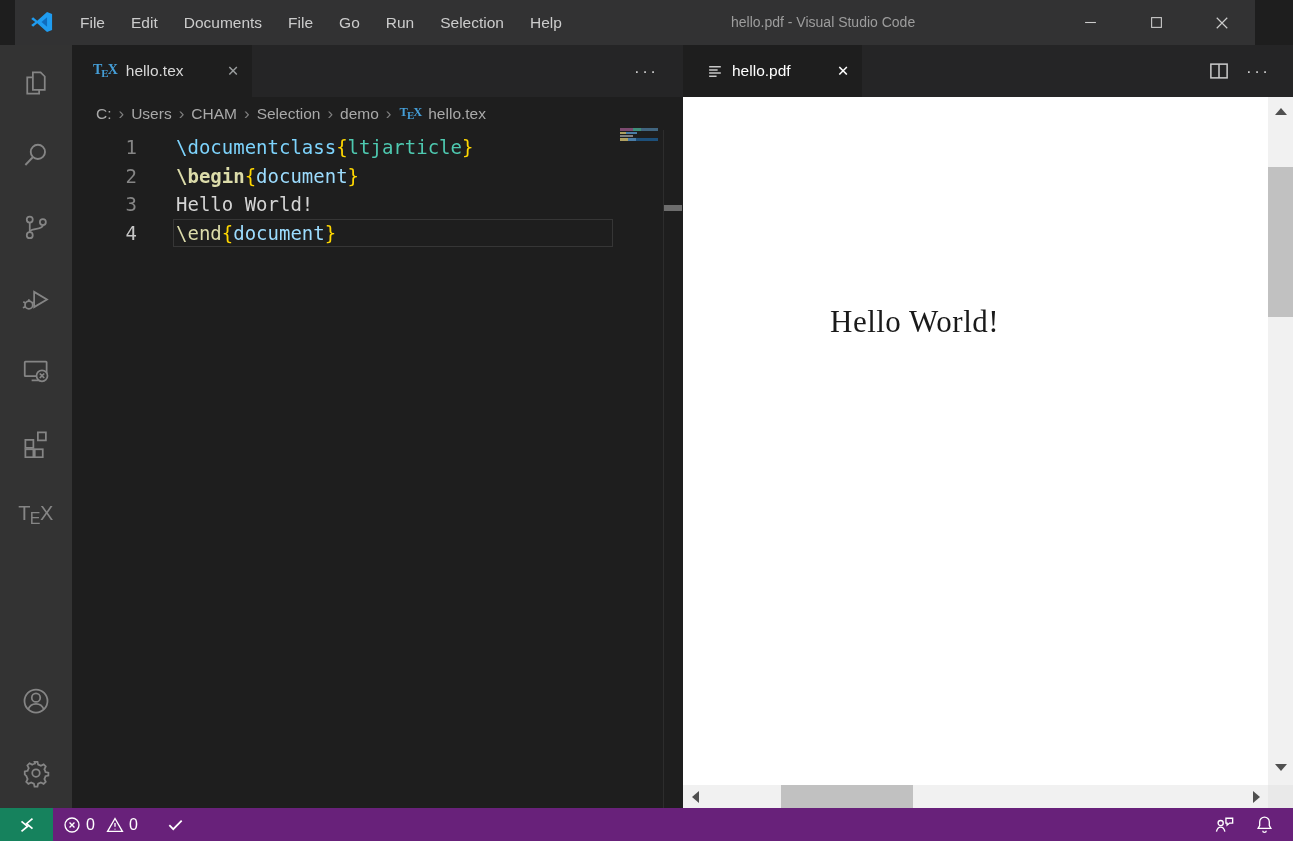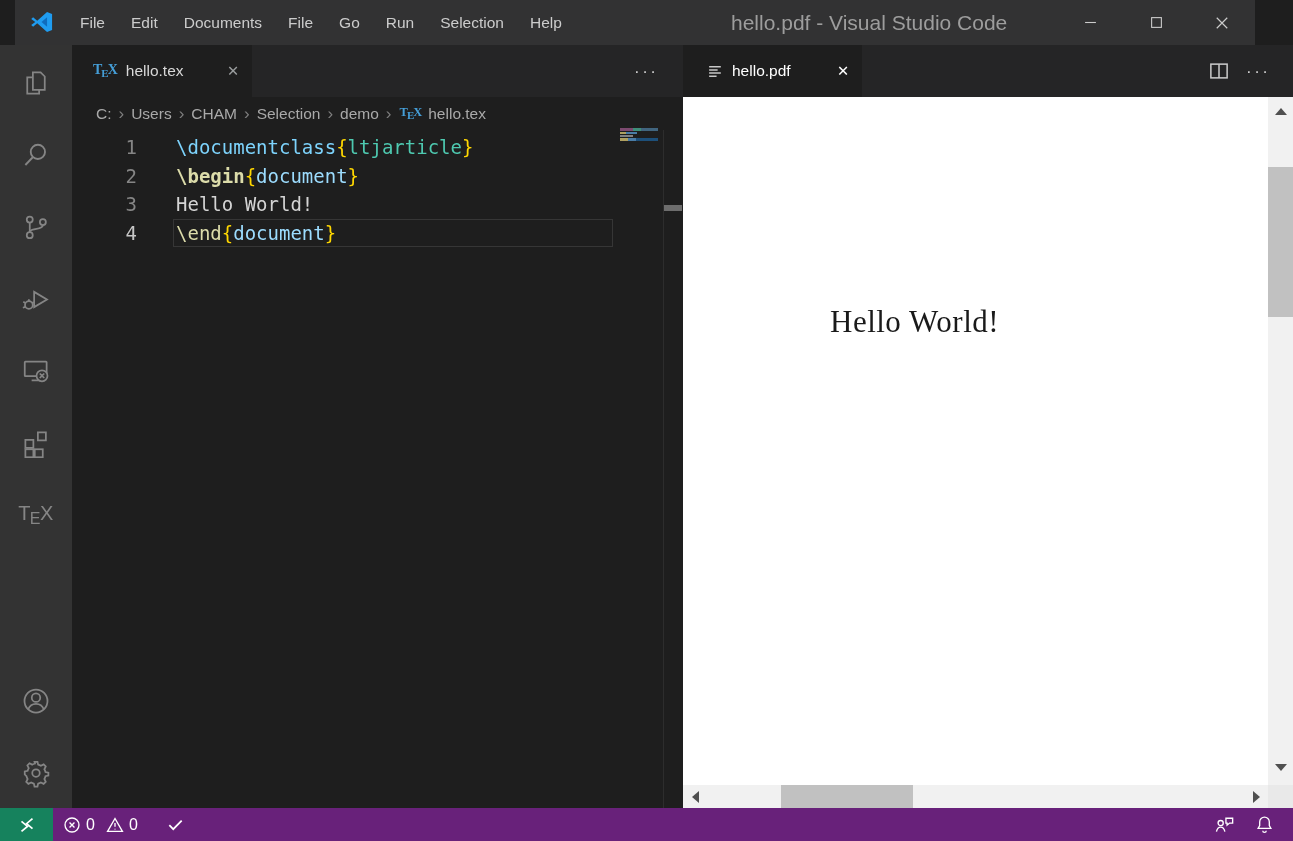--- a/index.html
+++ b/index.html
@@ -8,21 +8,21 @@
     position:relative; width:1293px; height:841px; overflow:hidden;
     background:var(--c-editor_bg,#1e1e1e);
     font-family:"Liberation Sans",sans-serif;
     -webkit-font-smoothing:antialiased;
   }
   
   .titlebar{position:absolute;left:15px;top:0;width:1240px;height:45px;background:var(--c-title_bar_bg,#323233);}
   .vscode-logo{position:absolute;left:15px;top:10px;width:24px;height:24px;}
   .menu-bar{position:absolute;left:52px;top:0;height:45px;display:flex;align-items:center;}
   .menu-item{padding:0 13px;font-size:15.5px;color:var(--c-menu_fg,#ccc);white-space:nowrap;}
-  .window-title{position:absolute;left:716px;top:0;line-height:45px;font-size:21px;color:var(--c-title_fg,#9d9d9d);white-space:nowrap;}
+  .window-title{position:absolute;left:716px;top:0;line-height:45px;font-size:14px;color:var(--c-title_fg,#9d9d9d);white-space:nowrap;}
   .win-controls{position:absolute;right:0;top:0;height:45px;display:flex;}
   .wc{width:66px;height:45px;display:flex;align-items:center;justify-content:center;}
   
   .activitybar{position:absolute;left:0;top:45px;width:72px;height:763px;background:var(--c-activity_bar_bg,#333);}
   .ab-item{position:absolute;left:0;width:72px;height:72px;display:flex;align-items:center;justify-content:center;}
   .ab-tex{font-size:20px;color:var(--c-activity_icon_fg,#858585);letter-spacing:.5px;}
   .ab-tex .e{font-size:16px;vertical-align:-4px;margin:0 -1px;}
   
   .left-group{position:absolute;left:72px;top:45px;width:611px;height:763px;background:var(--c-editor_bg,#1e1e1e);}
   .tabbar{position:absolute;left:0;top:0;width:100%;height:52px;background:var(--c-tab_bar_bg,#252526);}

